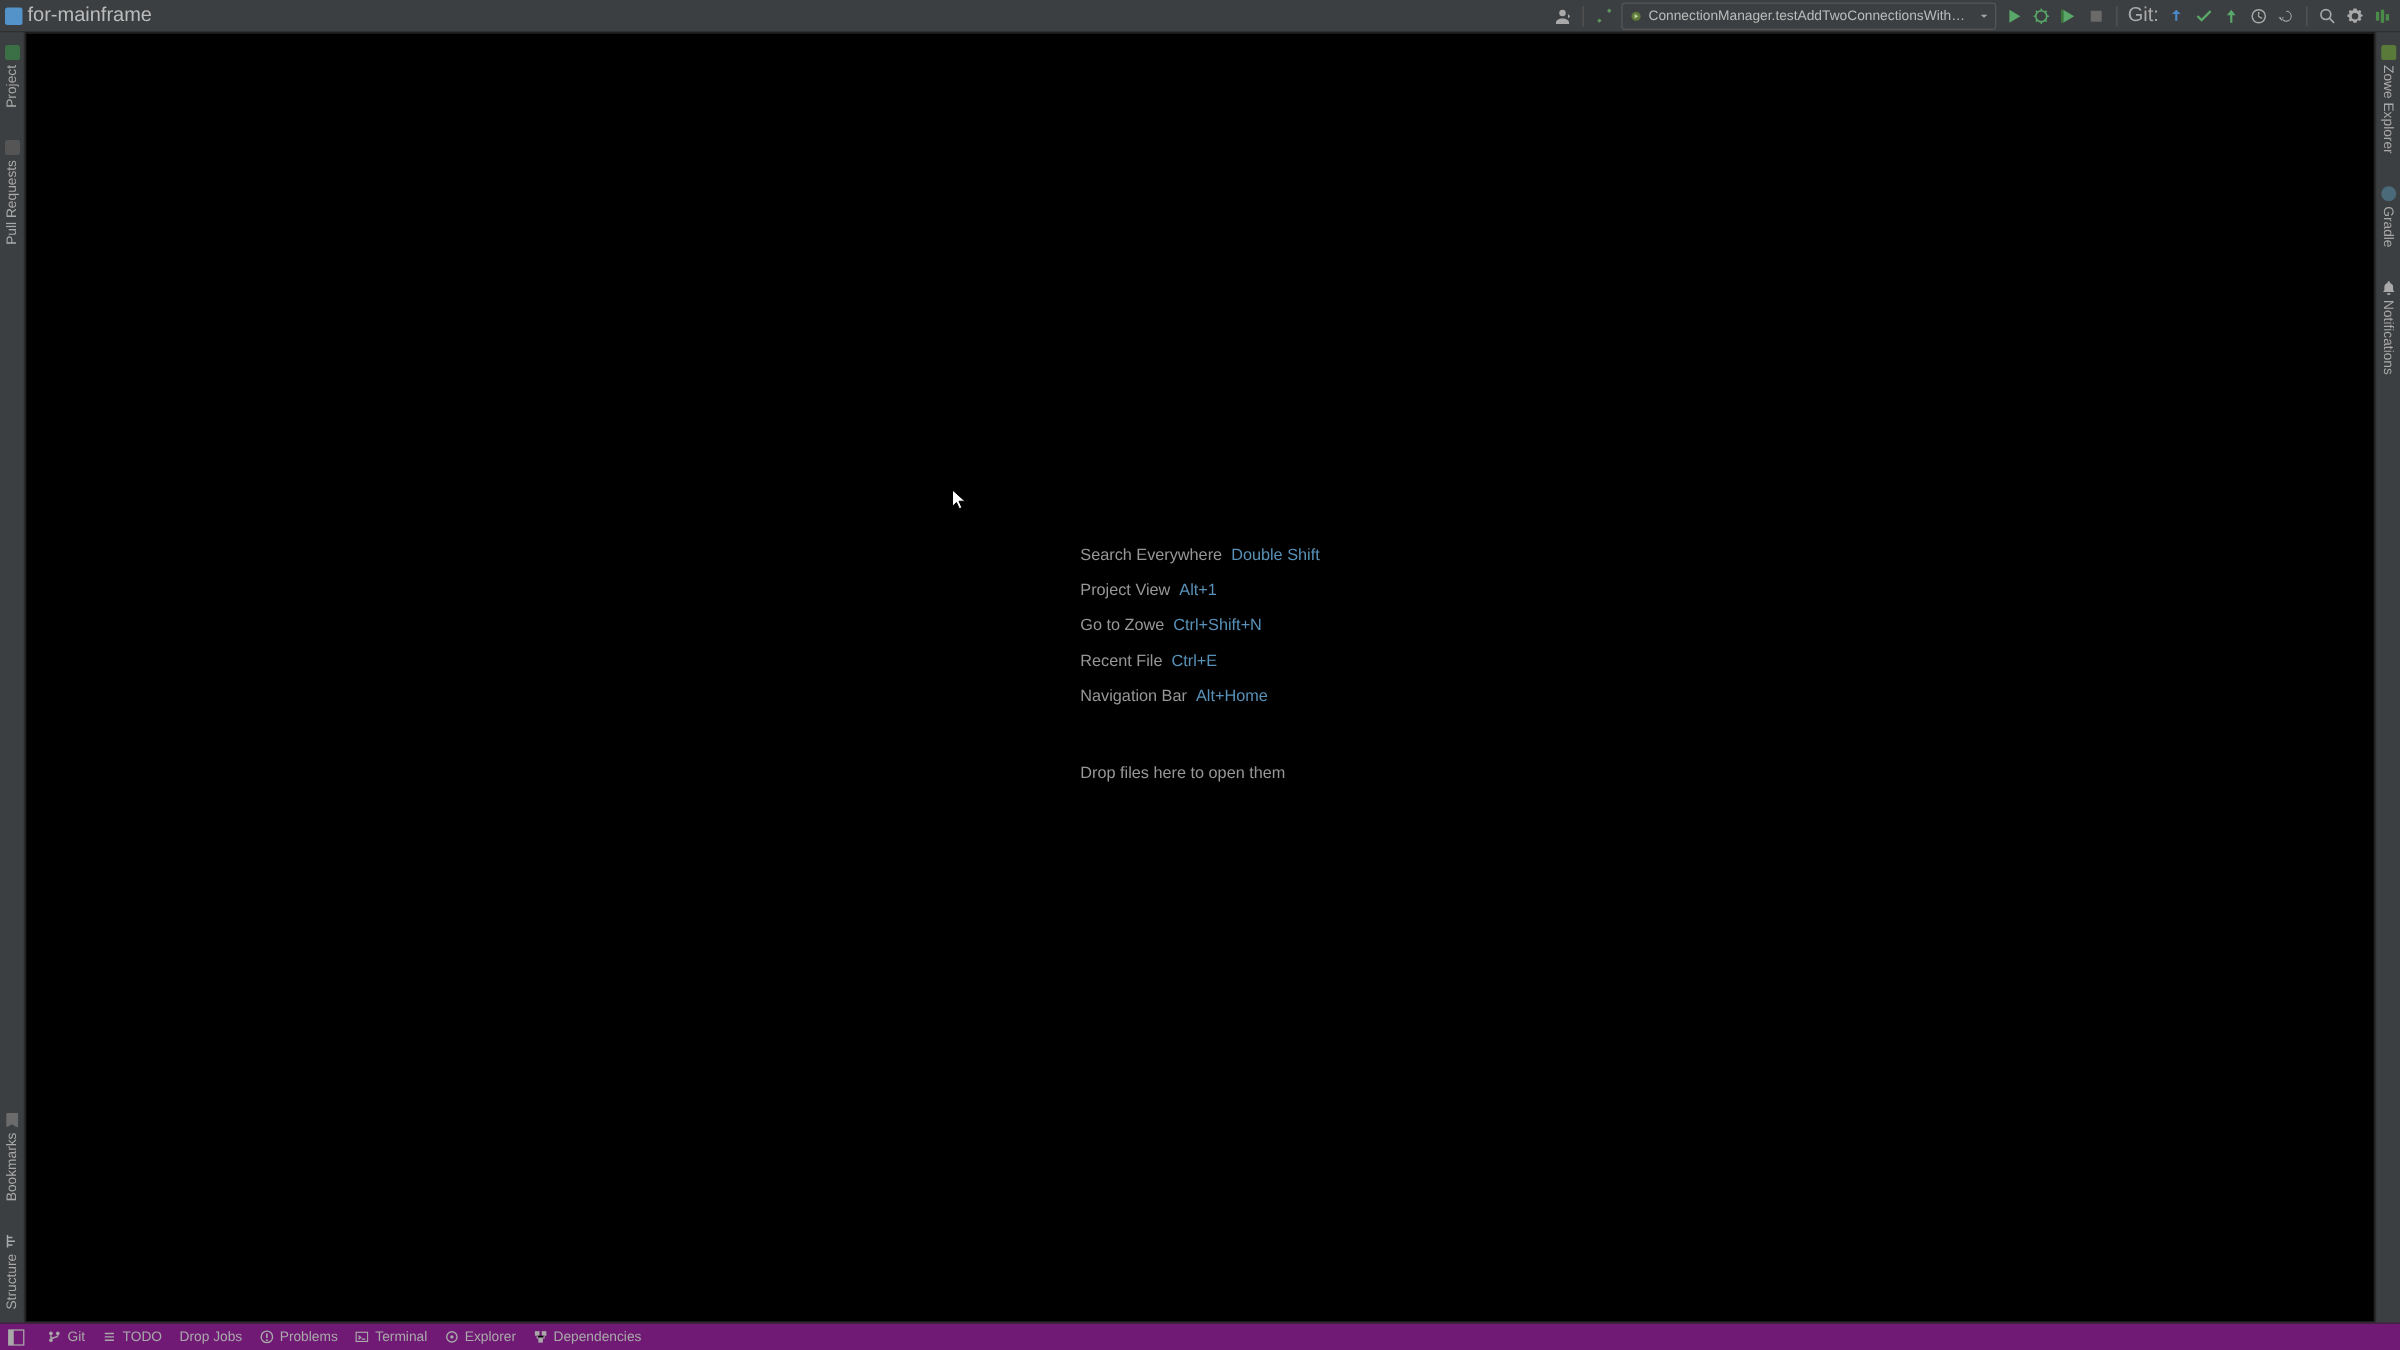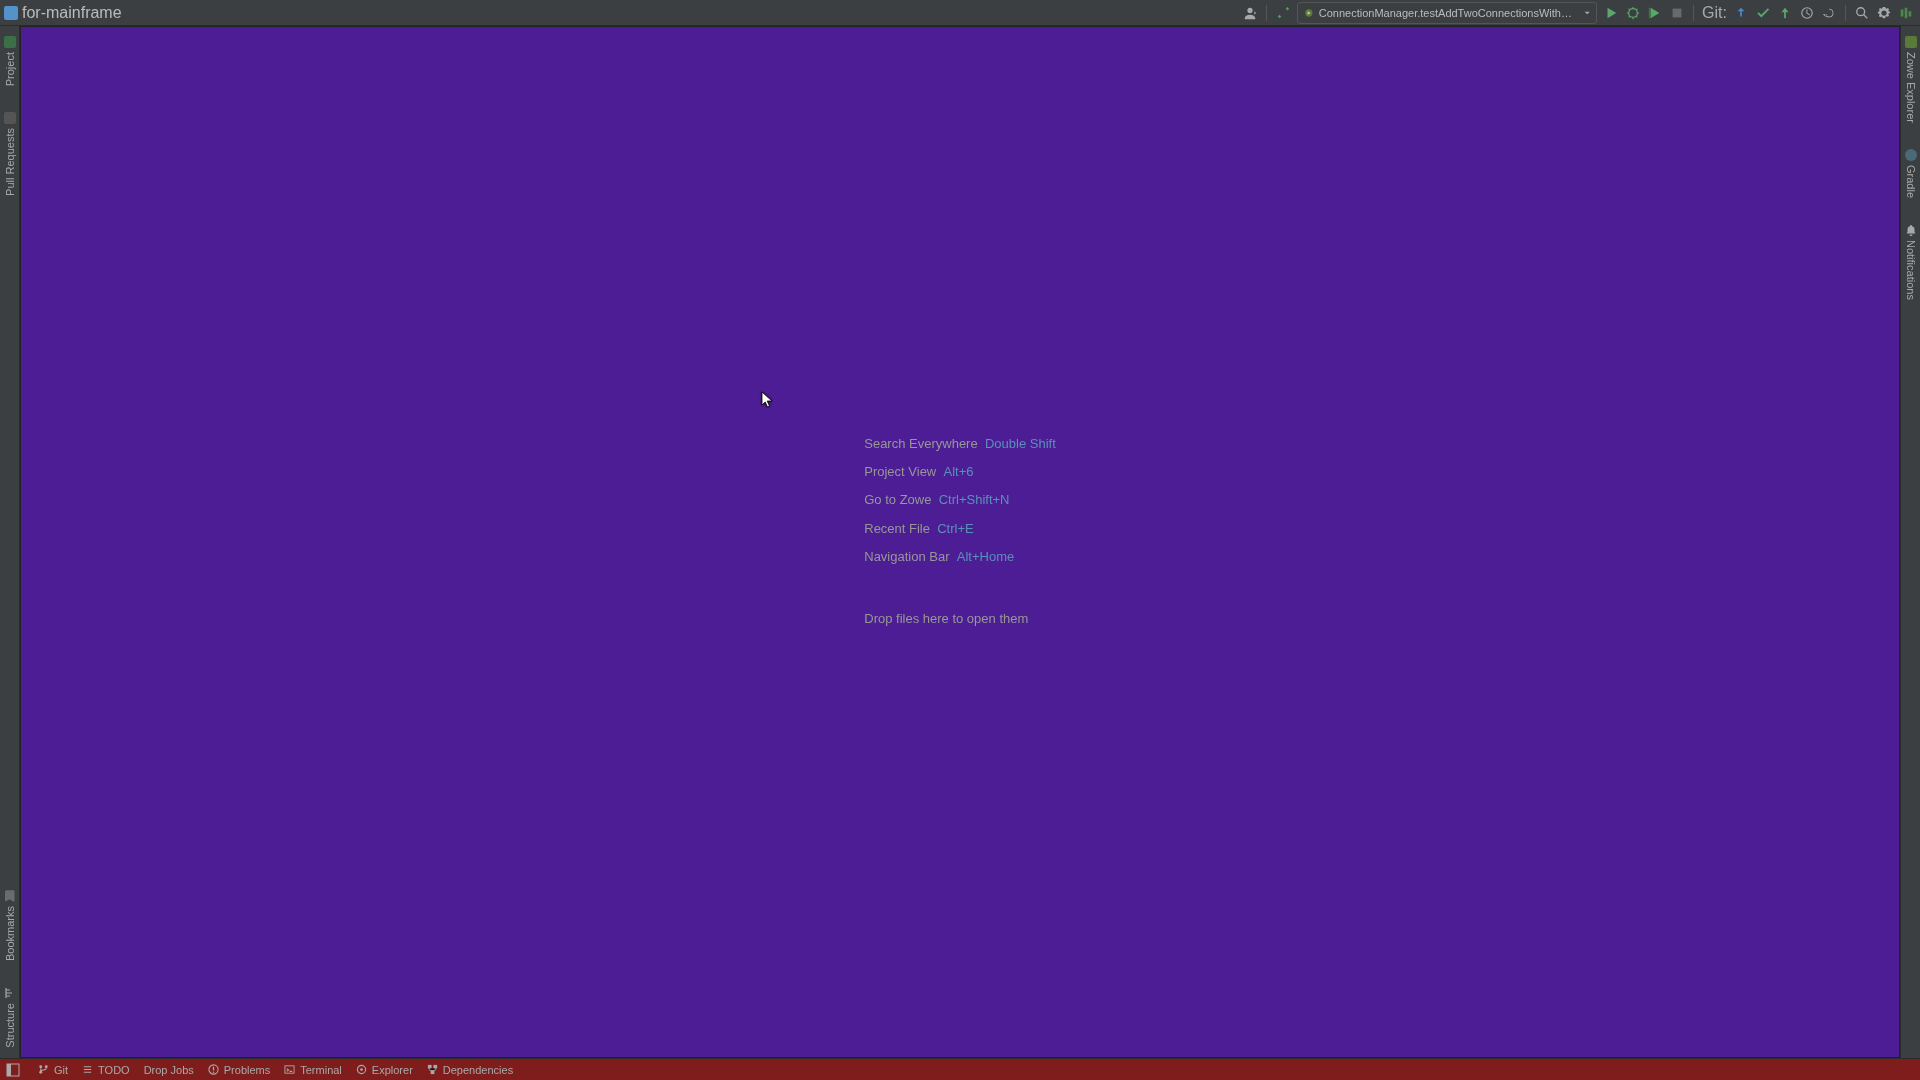--- a/index.html
+++ b/index.html
@@ -63,21 +63,21 @@
     width: 1px; height: 16px; background: #555;
     margin: 0 4px;
   }
   .git-label { color: #a9a9a9; font-size: 16px; margin: 0 2px; }
 
   
   .editor-area {
     position: absolute;
     top: 26px; bottom: 22px;
     left: 20px; right: 20px;
-    background: #4c1d95;
+    background: #000000;
     border: 1px solid #222;
   }
   .empty-state {
     position: absolute;
     top: 50%; left: 50%;
     transform: translate(-50%, -55%);
     font-size: 13px;
     line-height: 1.4;
   }
   .empty-state .row {
@@ -124,21 +124,21 @@
     border-radius: 2px;
   }
 
   .strip-bottom { margin-top: auto; display: flex; flex-direction: column; align-items: center; }
 
   
   .status-bar {
     position: absolute;
     left: 0; right: 0; bottom: 0;
     height: 22px;
-    background: #7f1d1d;
+    background: #701a75;
     border-top: 1px solid #2b2b2b;
     display: flex;
     align-items: center;
     padding: 0 6px;
     gap: 14px;
   }
   .status-item {
     display: flex; align-items: center; gap: 5px;
     font-size: 11px;
     color: #a9a9a9;
@@ -314,21 +314,21 @@
     <span class="strip-label">Notifications</span>
   </div>
 </div>
 
 <div class="editor-area">
   <div class="empty-state">
     <div class="row">
       <span class="action">Search Everywhere</span>&nbsp;&nbsp;<span class="shortcut">Double Shift</span>
     </div>
     <div class="row">
-      <span class="action">Project View</span>&nbsp;&nbsp;<span class="shortcut">Alt+6</span>
+      <span class="action">Project View</span>&nbsp;&nbsp;<span class="shortcut">Alt+1</span>
     </div>
     <div class="row">
       <span class="action">Go to Zowe</span>&nbsp;&nbsp;<span class="shortcut">Ctrl+Shift+N</span>
     </div>
     <div class="row">
       <span class="action">Recent File</span>&nbsp;&nbsp;<span class="shortcut">Ctrl+E</span>
     </div>
     <div class="row">
       <span class="action">Navigation Bar</span>&nbsp;&nbsp;<span class="shortcut">Alt+Home</span>
     </div>

